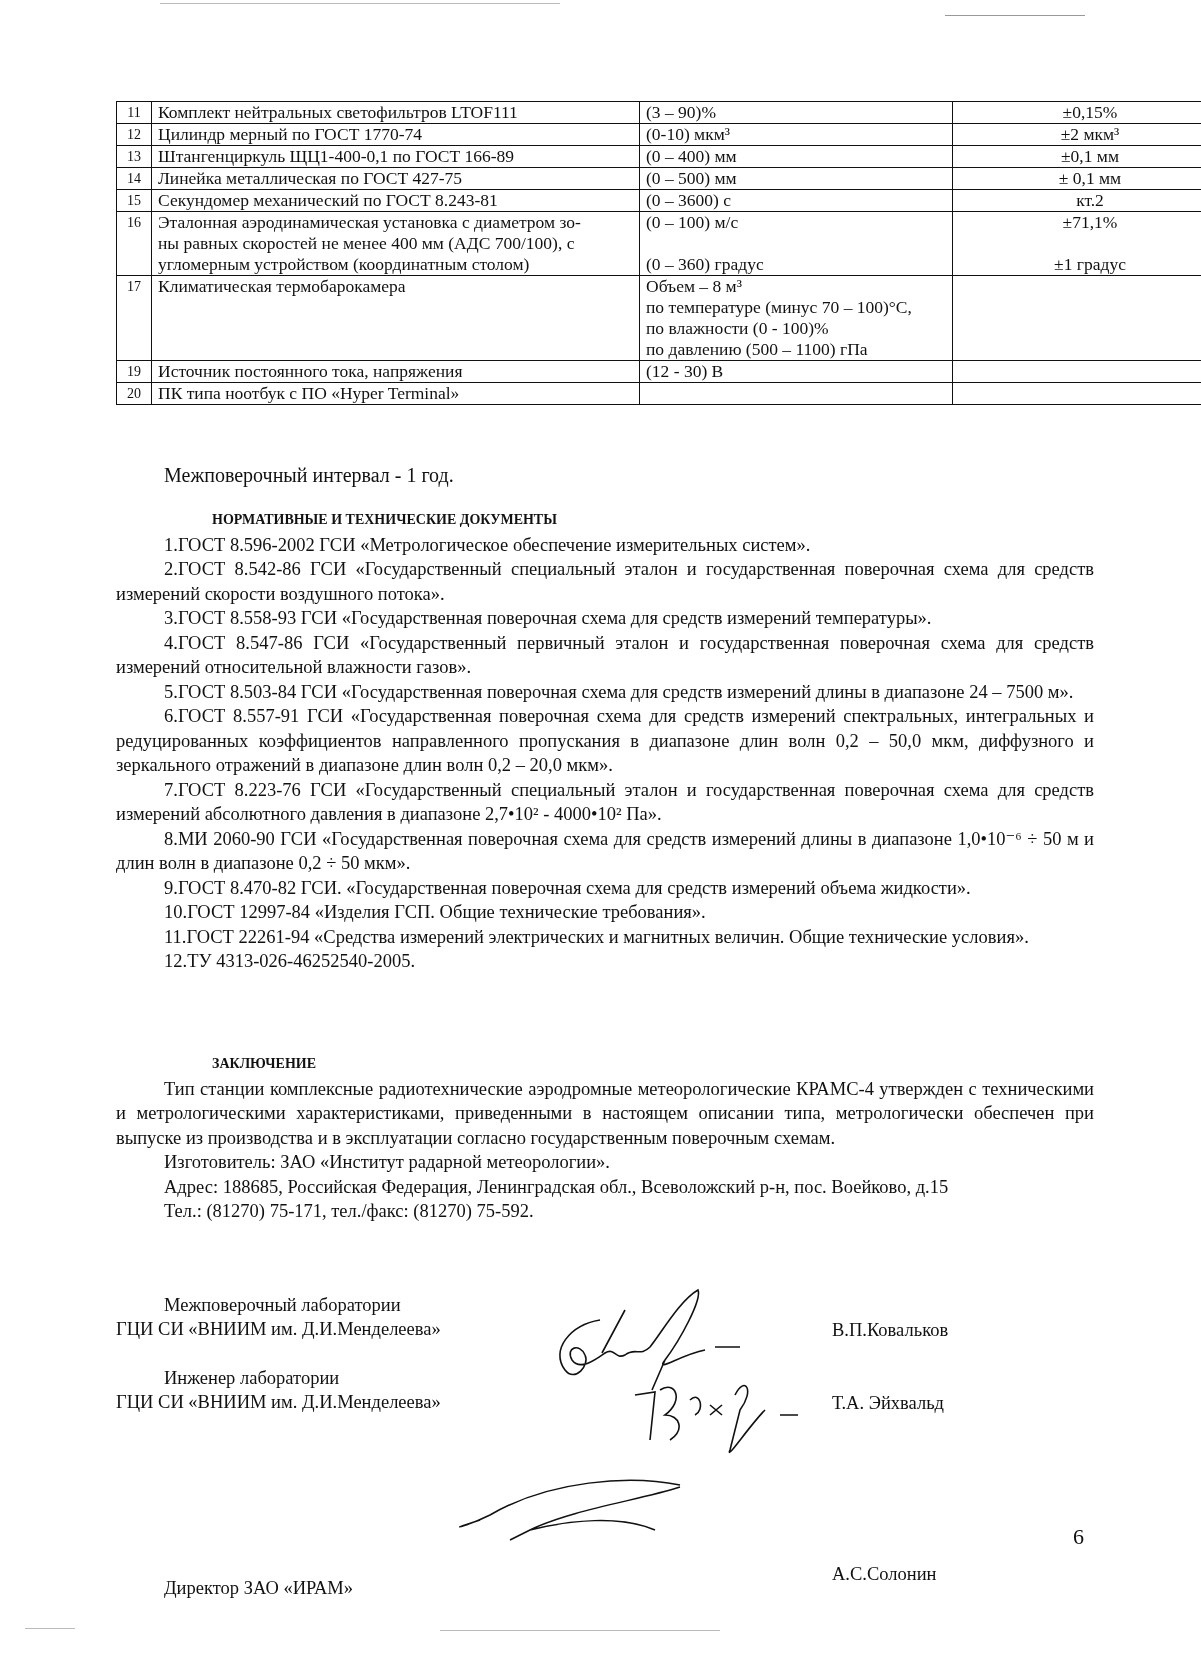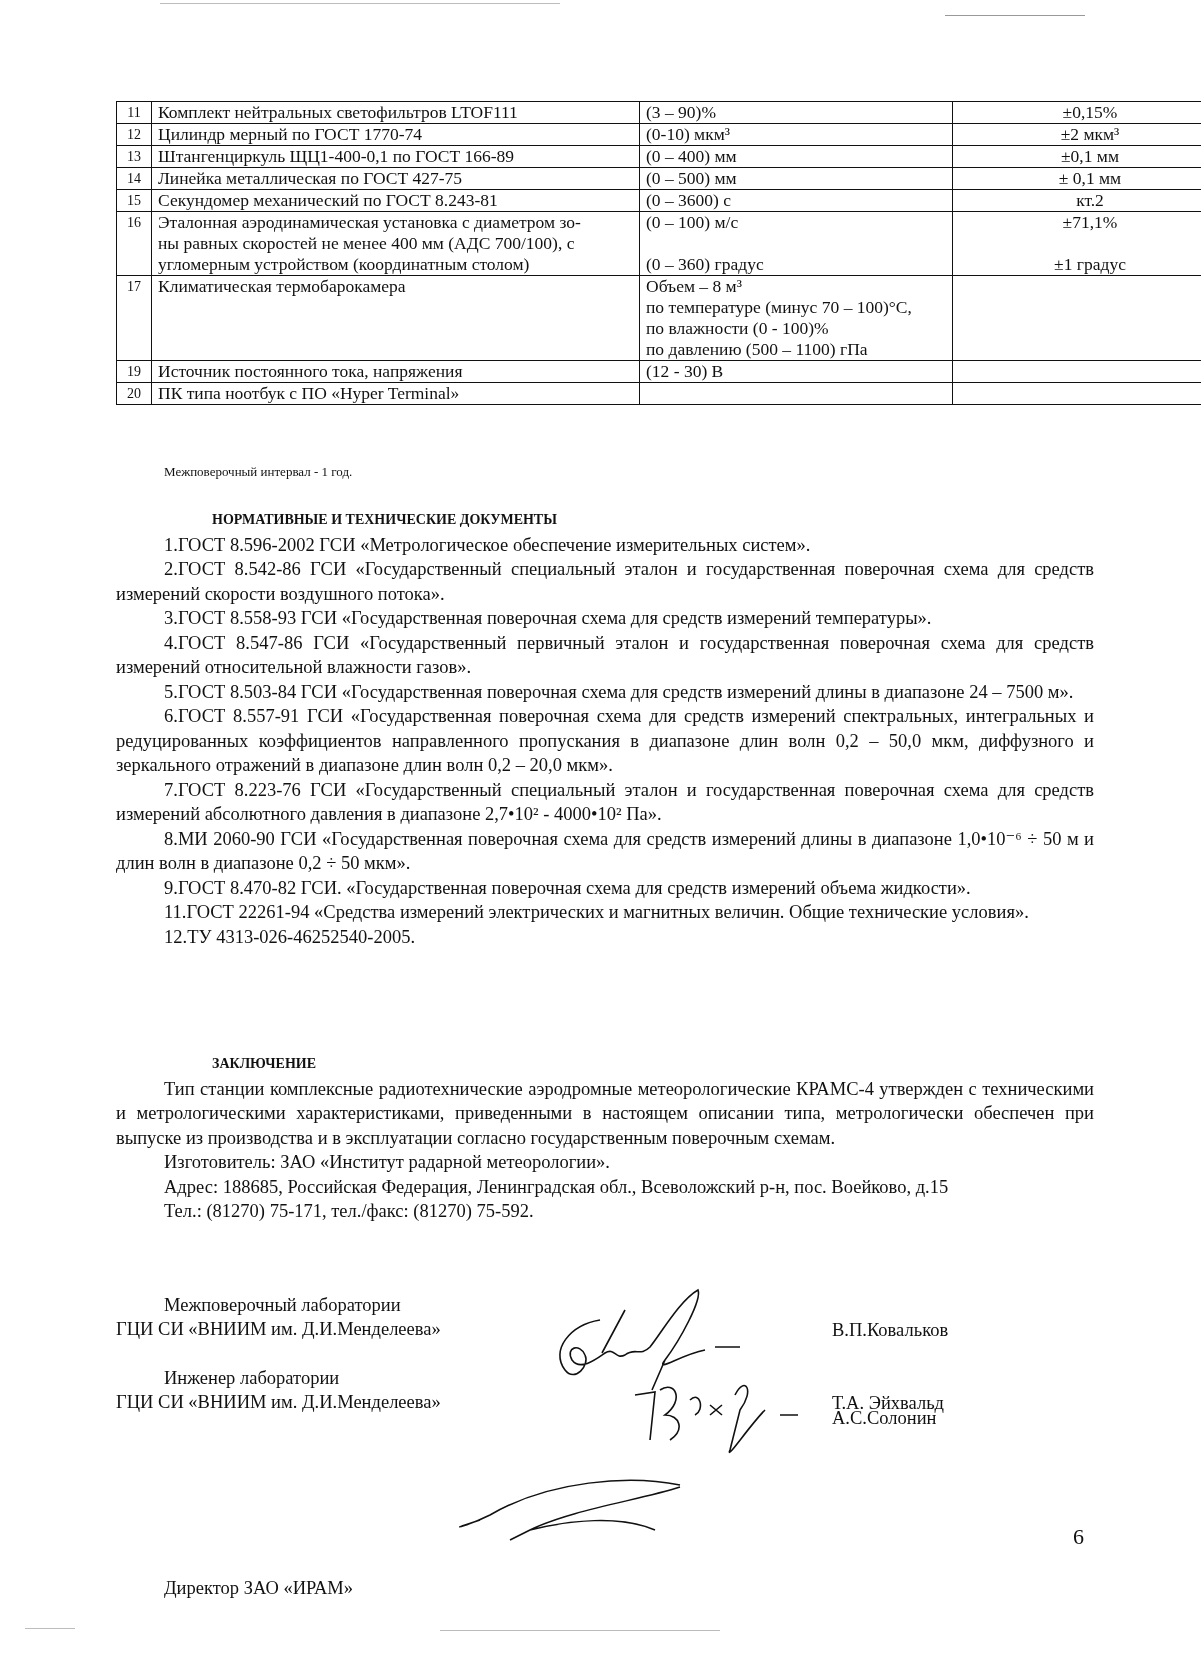--- a/index.html
+++ b/index.html
@@ -25,21 +25,21 @@
     .line { display: block; }
     .gap { display: block; height: 21px; }
 
     .body-text {
       position: absolute; left: 116px; width: 978px;
       font-size: 18.5px; line-height: 24.5px; text-align: justify;
     }
     .body-text p { margin: 0; text-indent: 48px; }
     .body-text p.noindent { text-indent: 0; }
     .heading { font-weight: bold; font-size: 14px; margin: 0; padding-left: 48px; }
-    .interval { position: absolute; left: 164px; top: 464px; font-size: 13px; }
+    .interval { position: absolute; left: 164px; top: 464px; font-size: 20px; }
 
     .sig-block { position: absolute; font-size: 18.5px; line-height: 24px; }
     .sig-name { position: absolute; font-size: 18.5px; }
     .signature { position: absolute; }
     .page-number { position: absolute; left: 1073px; top: 1524px; font-size: 22px; }
   </style>
 </head>
 <body>
 
 <div class="scanmark" style="left:160px;top:3px;width:400px;"></div>
@@ -176,20 +176,21 @@
   <div id="docs-list">
       <p>1.ГОСТ 8.596-2002 ГСИ «Метрологическое обеспечение измерительных систем».</p>
       <p>2.ГОСТ 8.542-86 ГСИ «Государственный специальный эталон и государственная поверочная схема для средств измерений скорости воздушного потока».</p>
       <p>3.ГОСТ 8.558-93 ГСИ «Государственная поверочная схема для средств измерений температуры».</p>
       <p>4.ГОСТ 8.547-86 ГСИ «Государственный первичный эталон и государственная поверочная схема для средств измерений относительной влажности газов».</p>
       <p>5.ГОСТ 8.503-84 ГСИ «Государственная поверочная схема для средств измерений длины в диапазоне 24 – 7500 м».</p>
       <p>6.ГОСТ 8.557-91 ГСИ «Государственная поверочная схема для средств измерений спектральных, интегральных и редуцированных коэффициентов направленного пропускания в диапазоне длин волн 0,2 – 50,0 мкм, диффузного и зеркального отражений в диапазоне длин волн 0,2 – 20,0 мкм».</p>
       <p>7.ГОСТ 8.223-76 ГСИ «Государственный специальный эталон и государственная поверочная схема для средств измерений абсолютного давления в диапазоне 2,7•10² - 4000•10² Па».</p>
       <p>8.МИ 2060-90 ГСИ «Государственная поверочная схема для средств измерений длины в диапазоне 1,0•10⁻⁶ ÷ 50 м и длин волн в диапазоне 0,2 ÷ 50 мкм».</p>
       <p>9.ГОСТ 8.470-82 ГСИ. «Государственная поверочная схема для средств измерений объема жидкости».</p>
+      <p>10.ГОСТ 12997-84 «Изделия ГСП. Общие технические требования».</p>
       <p>11.ГОСТ 22261-94 «Средства измерений электрических и магнитных величин. Общие технические условия».</p>
       <p>12.ТУ 4313-026-46252540-2005.</p>
     </div>
 </div>
 
 <div class="body-text" style="top:1052px;">
   <p class="heading">ЗАКЛЮЧЕНИЕ</p>
   <p>Тип станции комплексные радиотехнические аэродромные метеорологические КРАМС-4 утвержден с техническими и метрологическими характеристиками, приведенными в настоящем описании типа, метрологически обеспечен при выпуске из производства и в эксплуатации согласно государственным поверочным схемам.</p>
   <p>Изготовитель: ЗАО «Институт радарной метеорологии».</p>
   <p class="noindent" style="padding-left:48px;">Адрес: 188685, Российская Федерация, Ленинградская обл., Всеволожский р-н, пос. Воейково, д.15</p>
@@ -213,15 +214,15 @@
   <path d="M5 25 L 25 22 L 20 70 M 30 20 C 45 10, 55 30, 35 45 C 50 45, 55 60, 40 70 M 60 30 C 70 20, 75 40, 65 45 M 80 35 L 92 45 M 92 35 L 80 45 M 105 25 C 115 5, 125 20, 110 40 L 100 80 C 95 92, 120 55, 135 40 M 150 45 L 168 45" fill="none" stroke="#111" stroke-width="1.6"></path>
 </svg>
 <div class="sig-name" style="left:832px;top:1393px;">Т.А. Эйхвальд</div>
 
 <div class="sig-block" style="left:164px;top:1576px;font-family:Liberation Serif, serif;">
   <div>Директор ЗАО «ИРАМ»</div>
 </div>
 <svg class="signature" style="left:450px;top:1475px;" width="330" height="70" viewBox="0 0 330 70">
   <path d="M230 10 C 180 0, 100 5, 40 40 C 20 50, 0 55, 15 50 L 30 45 M 230 12 C 190 25, 120 35, 80 55 L 60 65 M 80 55 C 120 45, 170 40, 205 55" fill="none" stroke="#111" stroke-width="1.5"></path>
 </svg>
-<div class="sig-name" style="left:832px;top:1408px;">А.С.Солонин</div>
+<div class="sig-name" style="left:832px;top:1564px;">А.С.Солонин</div>
 
 <div class="page-number">6</div>
 
 </body></html>

